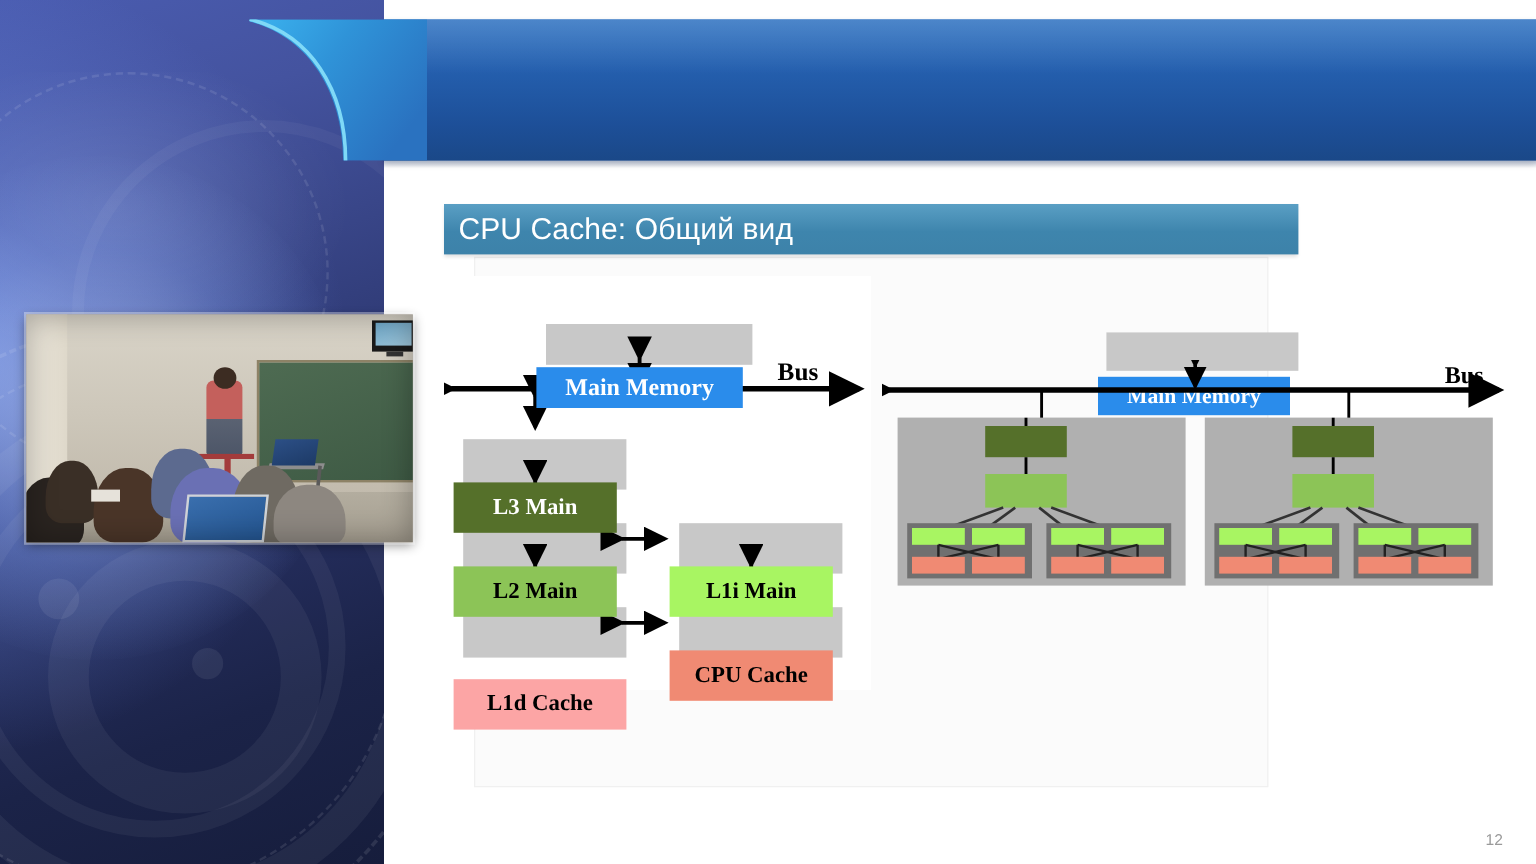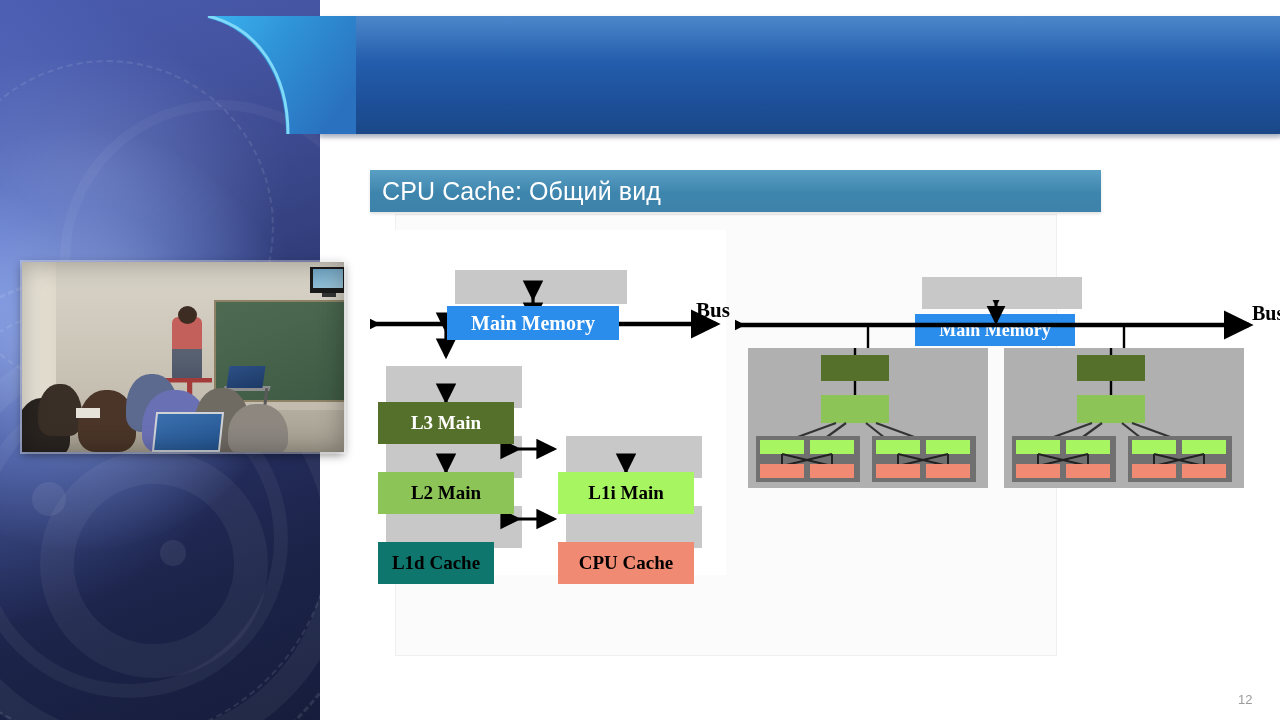--- a/index.html
+++ b/index.html
@@ -51,21 +51,20 @@
   .header-shadowline{
     position:absolute;left:320px;top:134px;width:960px;height:6px;
     background:linear-gradient(180deg,rgba(130,145,175,.55),rgba(255,255,255,0));
   }
 
   
   .slide-title-bar{
     position:absolute;left:370px;top:170px;width:712px;height:42px;
     background:linear-gradient(180deg,#5a9fc4 0%,#3e85ad 55%,#3d82a9 100%);
     box-shadow:0 2px 3px rgba(0,0,0,.12);
-    padding-left:19px;
   }
   .slide-title-bar .txt{
     position:absolute;left:12px;top:7px;color:#fff;font-size:25px;
     font-family:"Liberation Sans",sans-serif;letter-spacing:.1px;
   }
   .content-panel{
     position:absolute;left:395px;top:214px;width:660px;height:440px;
     background:#fbfbfb;border:1px solid #f0f0f0;
   }
   .diagram-white{
@@ -110,21 +109,21 @@
   .v-floor{position:absolute;left:0;top:148px;width:322px;height:42px;
     background:linear-gradient(180deg,#b3ad9f,#a59e90);}
   .v-stu{position:absolute;border-radius:46% 46% 30% 30%/58% 58% 28% 28%;}
   .v-lap2{position:absolute;left:132px;top:150px;width:64px;height:36px;
     background:linear-gradient(160deg,#3a6fae,#23548f);border:2px solid #cfd3d8;transform:skewX(-6deg);}
   .v-cable{position:absolute;background:#5a5a5a;}
   .v-vig{position:absolute;left:0;top:0;width:322px;height:190px;
     box-shadow:inset 0 0 26px rgba(0,0,0,.32);}
 
   .dlabel{position:absolute;font-family:"Liberation Serif",serif;font-weight:bold;
-          color:#000;font-size:19px;margin-left:48px;}
+          color:#000;font-size:19px;}
 </style>
 </head>
 <body>
 
 <div id="stage">
 
   <div class="leftpanel">
     <div class="lp-glow"></div>
     <div class="lp-sheen"></div>
 
@@ -200,21 +199,21 @@
 
       <line x1="148" y1="269" x2="184" y2="269" stroke="#000" stroke-width="3.2" marker-start="url(#ah2)" marker-end="url(#ah)"></line>
 
       <line x1="256" y1="221" x2="256" y2="247" stroke="#000" stroke-width="3.2" marker-start="url(#ah2)" marker-end="url(#ah)"></line>
     </svg>
 
     <div class="dbox" style="left:447px;top:262px;width:172px;height:34px;background:#2a8ceb;color:#fff;font-size:20px;">Main Memory</div>
     <div class="dbox" style="left:378px;top:358px;width:136px;height:42px;background:#55702a;color:#fff;">L3 Main</div>
     <div class="dbox" style="left:378px;top:428px;width:136px;height:42px;background:#8cc457;color:#000;">L2 Main</div>
     <div class="dbox" style="left:558px;top:428px;width:136px;height:42px;background:#a8f562;color:#000;">L1i Main</div>
-    <div class="dbox" style="left:378px;top:498px;width:116px;height:42px;background:#0f766e;color:#000;">L1d Cache</div>
+    <div class="dbox" style="left:378px;top:522px;width:144px;height:42px;background:#fca5a5;color:#000;">L1d Cache</div>
     <div class="dbox" style="left:558px;top:498px;width:136px;height:42px;background:#f08a73;color:#000;">CPU Cache</div>
 
     <div class="dlabel" style="left:648px;top:298px;font-size:21px;">Bus</div>
   </div>
 
   <div>
 
     <div class="dshadow" style="left:922px;top:277px;width:160px;height:32px;"></div>
     <div class="dbox" style="left:915px;top:270px;width:160px;height:32px;background:#2a8ceb;color:#fff;font-size:18px;">Main Memory</div>
 

